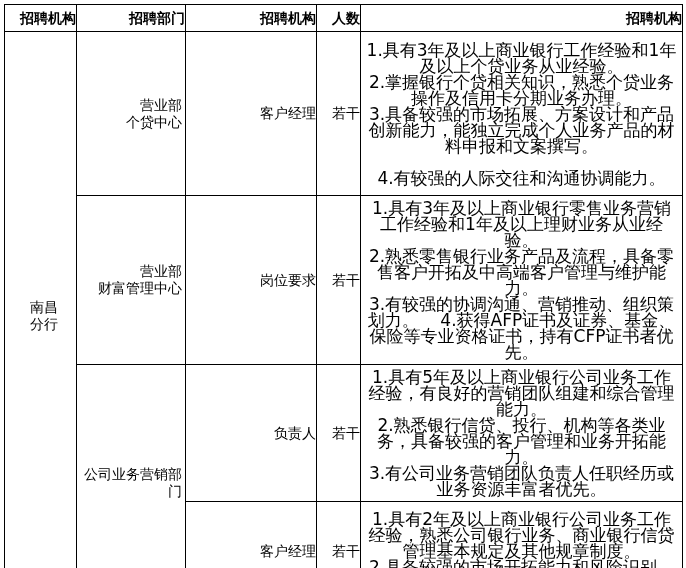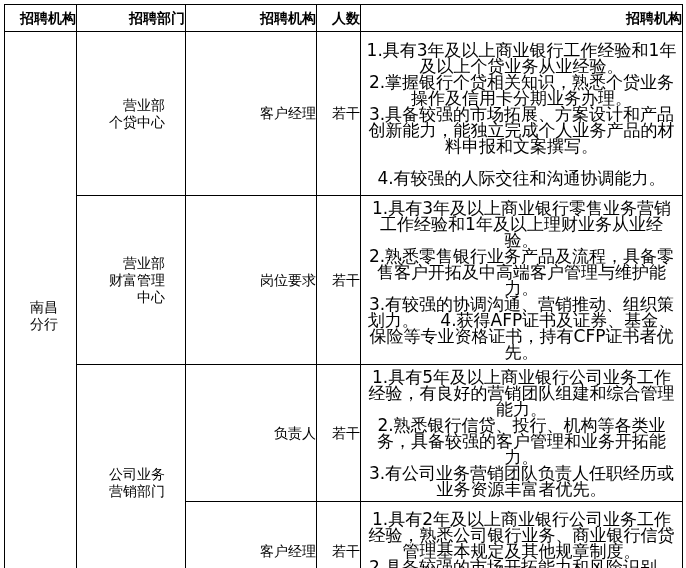--- a/index.html
+++ b/index.html
@@ -30,21 +30,21 @@
     overflow: hidden;
     word-break: break-all;
   }
   .recruit th {
     font-weight: bold;
     font-size: 14px;
     height: 26px;
   }
   .recruit td.dept {
     white-space: pre-line;
-    padding: 0 20px;
+    padding: 0 3px;
   }
   .recruit td.org {
     padding: 0 18px;
   }
   .recruit td.req {
     text-align: center;
     font-size: 17px;
     line-height: 16px;
     padding: 4px 5px;
     white-space: pre-wrap;

